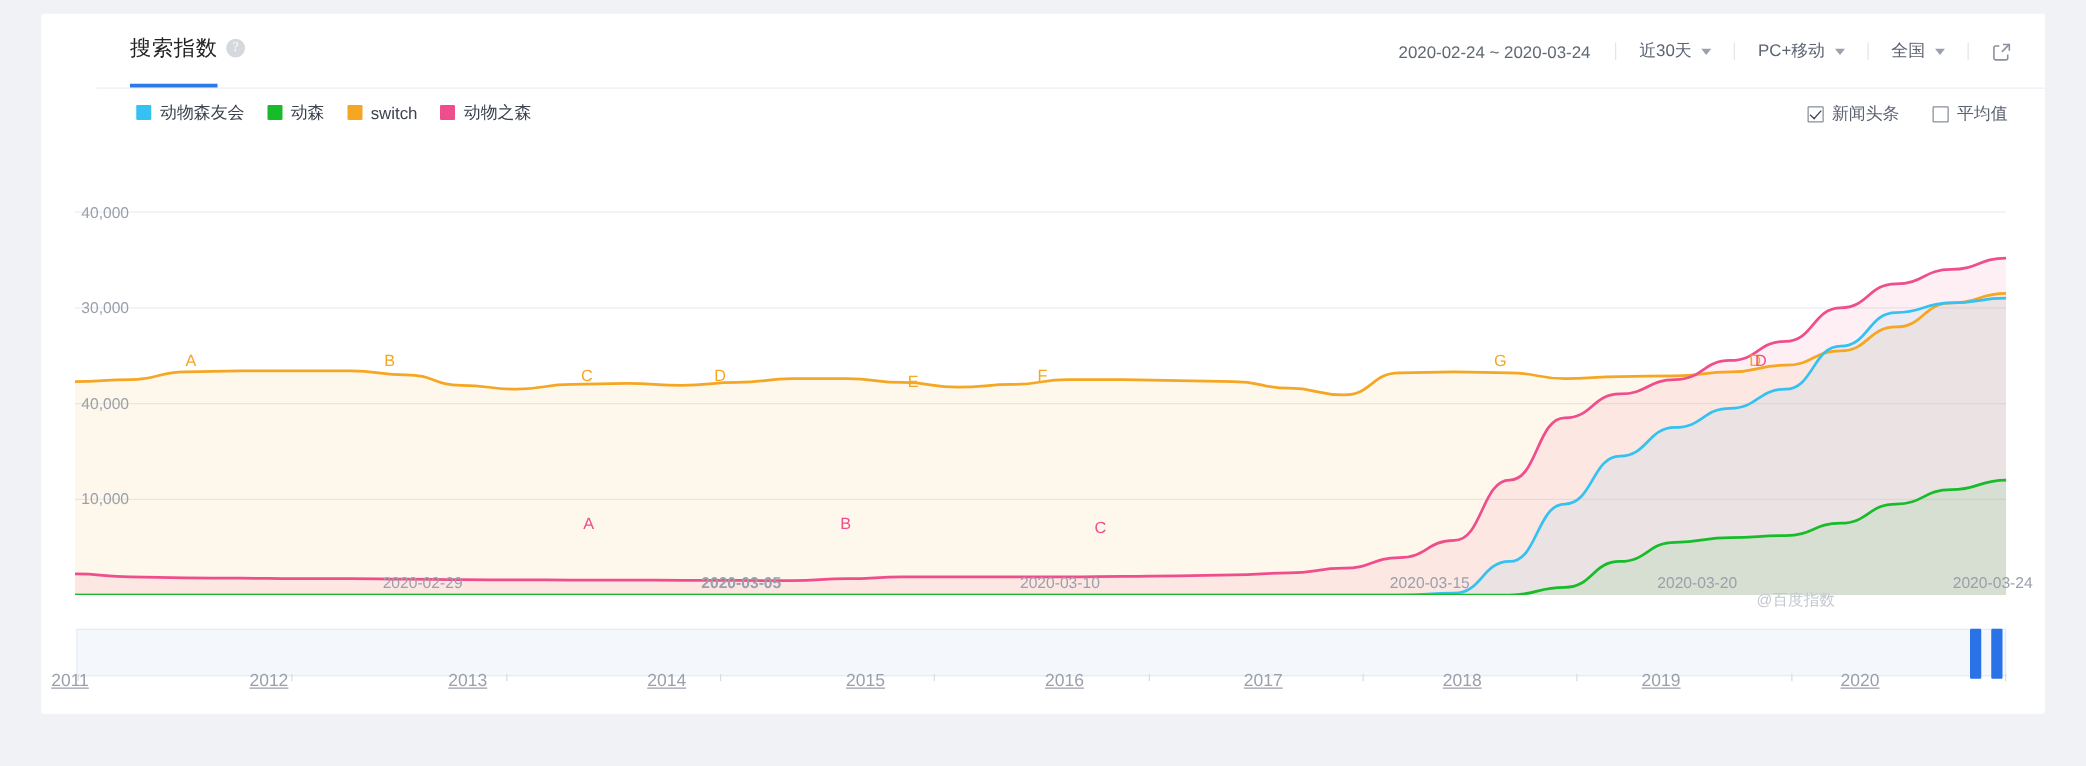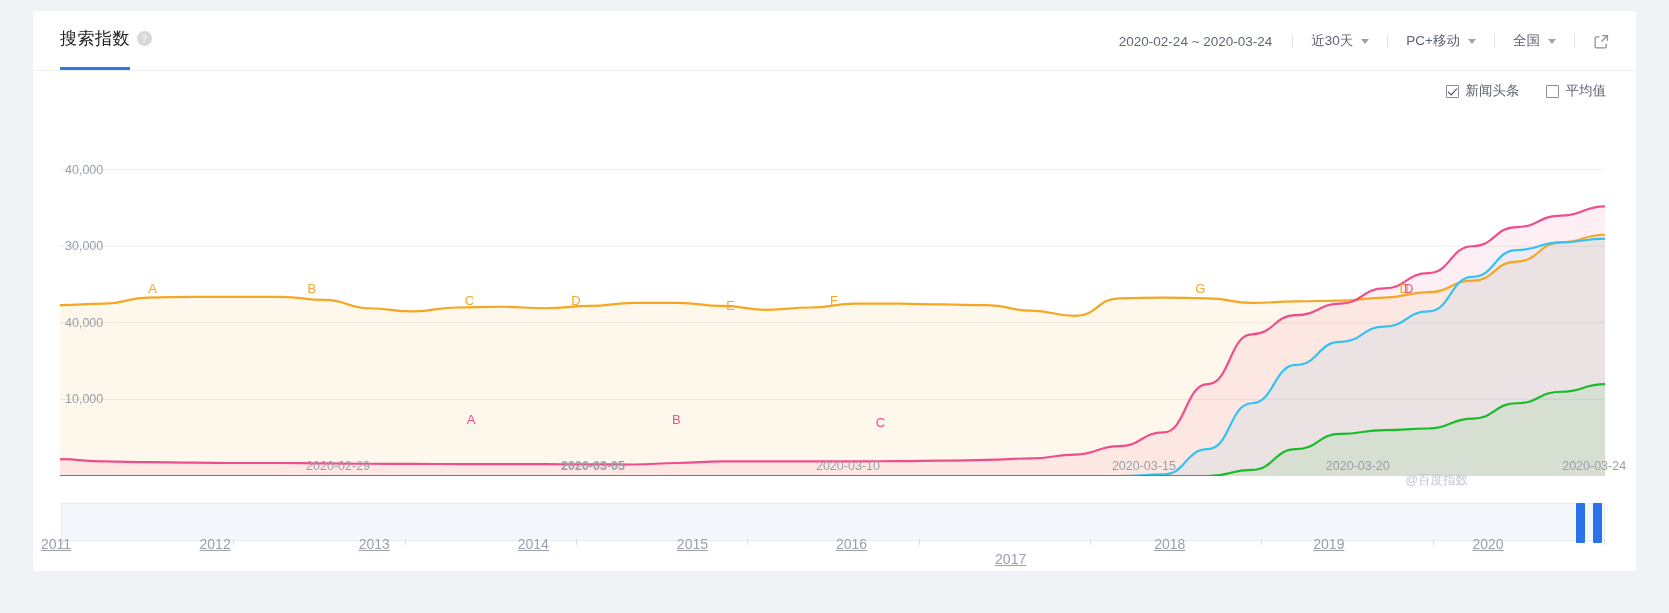--- a/index.html
+++ b/index.html
@@ -8,20 +8,21 @@
     background: #f0f2f5;
     font-family: "Liberation Sans", "DejaVu Sans", sans-serif;
     overflow: hidden;
   }
   .panel {
     position: absolute;
     left: 33px; top: 11px;
     width: 1603px; height: 560px;
     background: #ffffff;
     border-radius: 2px;
+    padding-left: 44px;
   }
   
   .header {
     position: relative;
     height: 60px;
     border-bottom: 1px solid #eef0f3;
   }
   .title-wrap {
     position: absolute; left: 27px; top: 16px;
     display: flex; align-items: center; gap: 7px;
@@ -170,20 +171,38 @@
         <svg width="17" height="17" viewBox="0 0 20 20" fill="none" stroke="#8b919c" stroke-width="1.5">
           <path d="M11 3h6v6"></path>
           <path d="M17 3l-7 7"></path>
           <path d="M15.5 12.5V16a1.5 1.5 0 0 1-1.5 1.5H4A1.5 1.5 0 0 1 2.5 16V6A1.5 1.5 0 0 1 4 4.5h3.6"></path>
         </svg>
       </span>
     </div>
   </div>
 
   <div class="legend-row">
+    <div class="legend" id="legend">
+        <div class="legend-item">
+          <span class="legend-swatch" style="background:#35c1f1"></span>
+          <span class="legend-label">动物森友会</span>
+        </div>
+        <div class="legend-item">
+          <span class="legend-swatch" style="background:#18bc2b"></span>
+          <span class="legend-label">动森</span>
+        </div>
+        <div class="legend-item">
+          <span class="legend-swatch" style="background:#f5a623"></span>
+          <span class="legend-label">switch</span>
+        </div>
+        <div class="legend-item">
+          <span class="legend-swatch" style="background:#ef4e8c"></span>
+          <span class="legend-label">动物之森</span>
+        </div>
+      </div>
     <div class="checks" id="checks">
         <div class="check-item">
           <span class="box checked"></span>
           <span class="check-label">新闻头条</span>
         </div>
         <div class="check-item">
           <span class="box"></span>
           <span class="check-label">平均值</span>
         </div>
       </div>
@@ -254,17 +273,17 @@
     </div>
 </div>
 
 <div class="years" id="years">
     <span class="year" style="left: 56px;">2011</span>
     <span class="year" style="left: 215.111px;">2012</span>
     <span class="year" style="left: 374.222px;">2013</span>
     <span class="year" style="left: 533.333px;">2014</span>
     <span class="year" style="left: 692.444px;">2015</span>
     <span class="year" style="left: 851.556px;">2016</span>
-    <span class="year" style="left: 1010.67px; margin-top: 15px;">2017</span>
+    <span class="year" style="left: 1010.67px;">2017</span>
     <span class="year" style="left: 1169.78px;">2018</span>
     <span class="year" style="left: 1328.89px;">2019</span>
     <span class="year" style="left: 1488px;">2020</span>
   </div>
 
 </body></html>

